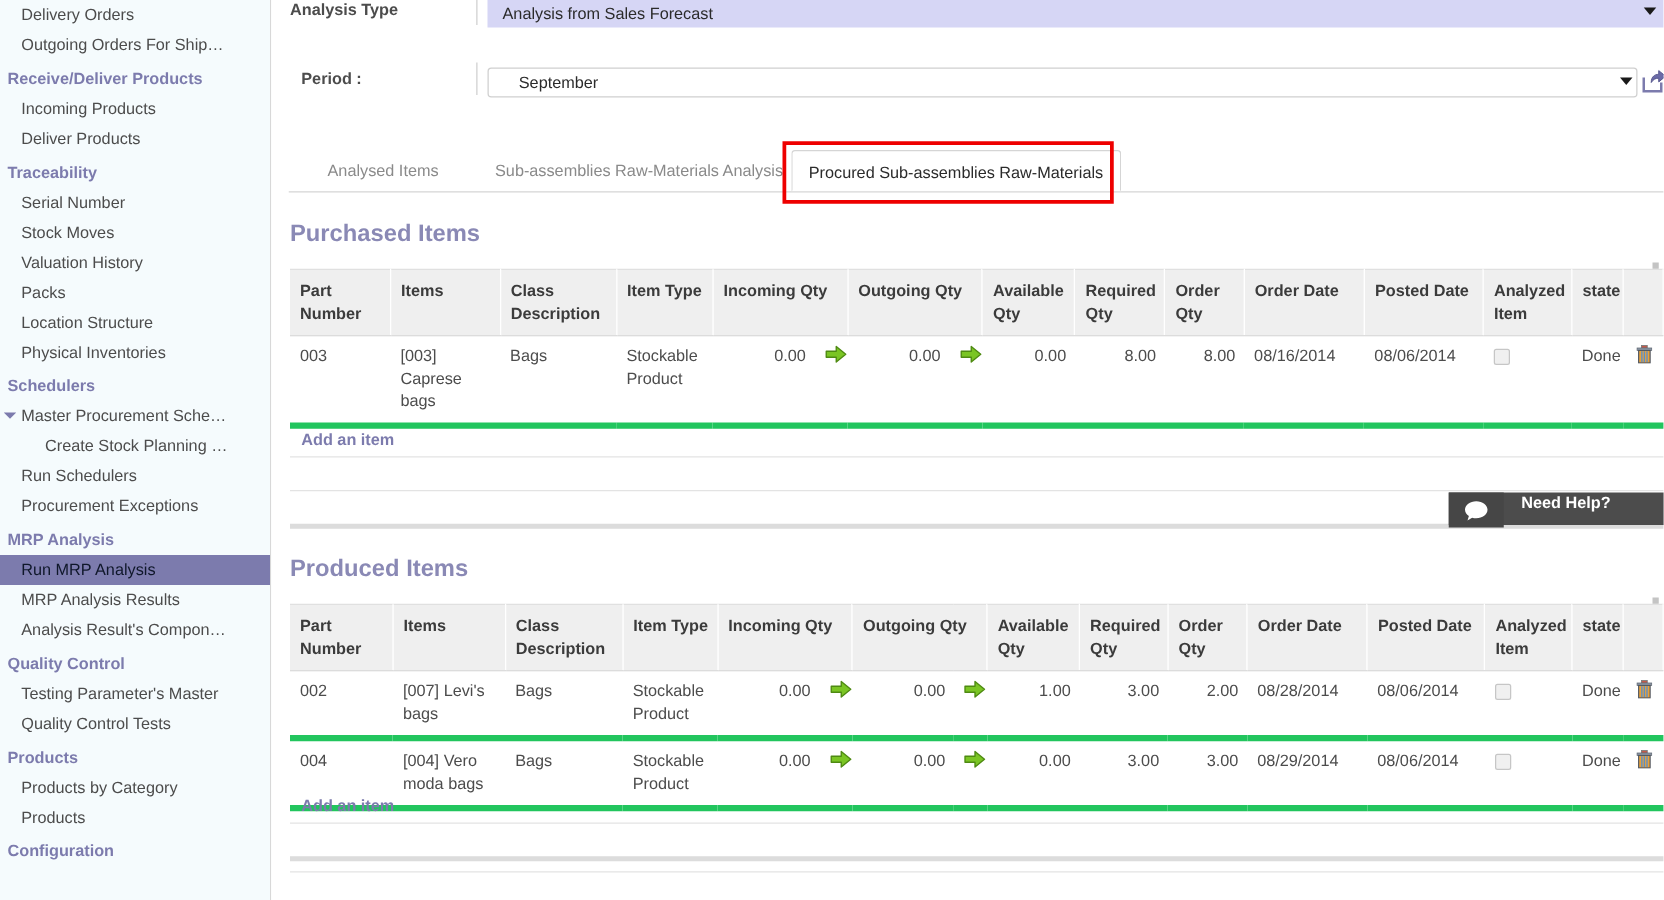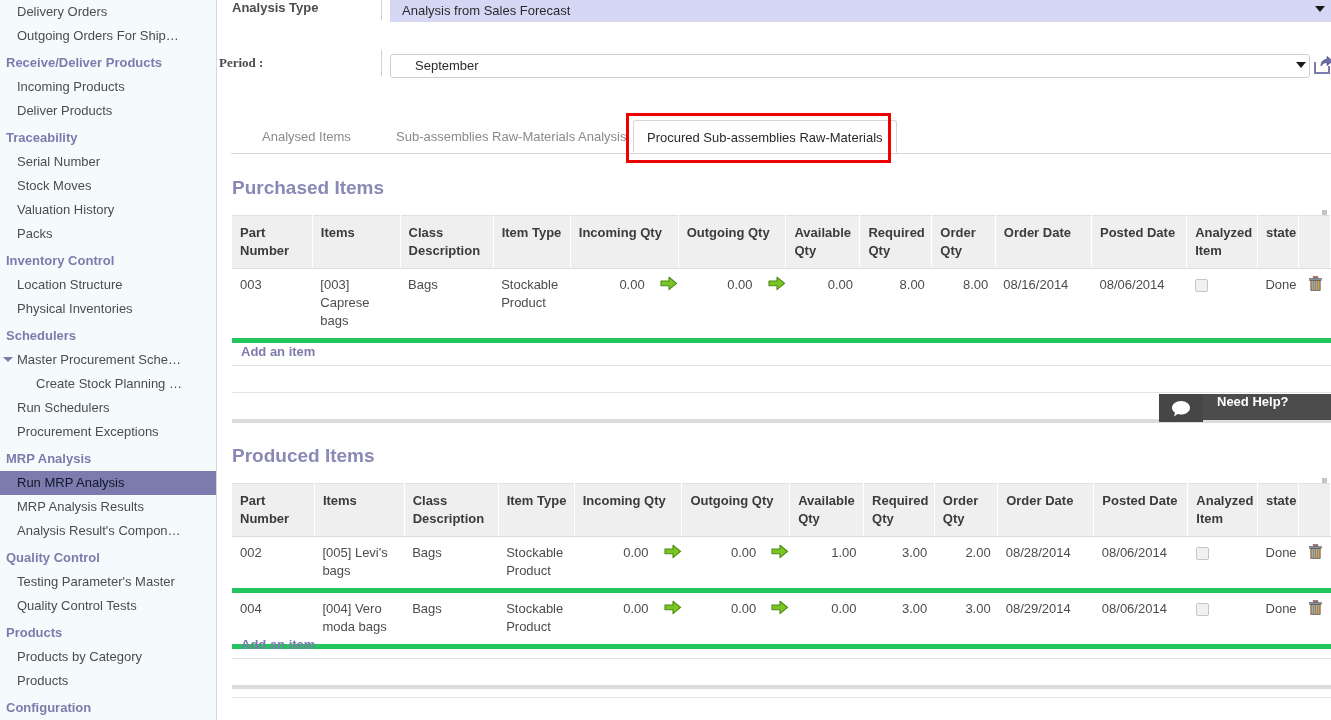--- a/index.html
+++ b/index.html
@@ -221,21 +221,20 @@
       <div class="nav-item"><span>Delivery Orders</span></div>
       <div class="nav-item"><span>Outgoing Orders For Ship…</span></div>
       <div class="nav-section"><span>Receive/Deliver Products</span></div>
       <div class="nav-item"><span>Incoming Products</span></div>
       <div class="nav-item"><span>Deliver Products</span></div>
       <div class="nav-section"><span>Traceability</span></div>
       <div class="nav-item"><span>Serial Number</span></div>
       <div class="nav-item"><span>Stock Moves</span></div>
       <div class="nav-item"><span>Valuation History</span></div>
       <div class="nav-item"><span>Packs</span></div>
-      <div class="nav-section"><span>Inventory Control</span></div>
       <div class="nav-item"><span>Location Structure</span></div>
       <div class="nav-item"><span>Physical Inventories</span></div>
       <div class="nav-section"><span>Schedulers</span></div>
       <div class="nav-item toggler"><span class="nav-caret"></span><span>Master Procurement Sche…</span></div>
       <div class="nav-item sub"><span>Create Stock Planning …</span></div>
       <div class="nav-item"><span>Run Schedulers</span></div>
       <div class="nav-item"><span>Procurement Exceptions</span></div>
       <div class="nav-section"><span>MRP Analysis</span></div>
       <div class="nav-item active"><span>Run MRP Analysis</span></div>
       <div class="nav-item"><span>MRP Analysis Results</span></div>
@@ -249,21 +248,21 @@
       <div class="nav-section"><span>Configuration</span></div>
     </div>
 
   <div id="main">
 
     <div class="form-label" style="left:15px; top:0px;">Analysis Type</div>
     <div class="label-sep" style="left:164px; top:-4px; height:24px;"></div>
     <div class="field-hl" style="left:173px; top:-1px; width:941px;">Analysis from Sales Forecast</div>
     <div class="caret-dn" style="left:1098px; top:6px;"></div>
 
-    <div class="form-label" style="left:2px; top:55px;font-family:Liberation Serif, serif;">Period :</div>
+    <div class="form-label" style="left:24px; top:55px;">Period :</div>
     <div class="label-sep" style="left:164px; top:50px; height:26px;"></div>
     <div class="field-box" style="left:173px; top:54px; width:920px;padding-left:24px;">September</div>
     <div class="caret-dn" style="left:1079px; top:62px;"></div>
 
     <div style="position:absolute; left:1095px; top:54px; width:22px; height:22px; cursor:pointer;">
       <svg width="22" height="22" viewBox="0 0 22 22">
         <path d="M3,8 L3,19 L17,19 L17,12" fill="none" stroke="#7c7bad" stroke-width="2"></path>
         <path d="M9,12 C9,7 12,5.5 15,5.5 L15,2.5 L20.5,7 L15,11.5 L15,8.5 C12.5,8.5 10.5,9.5 9,12 Z" fill="#6b6ba8" stroke="#55558c" stroke-width="0.8"></path>
       </svg>
     </div>
@@ -388,21 +387,21 @@
           <th>Order Date</th>
           <th>Posted Date</th>
           <th>Analyzed Item</th>
           <th>state</th>
           <th></th>
         </tr>
       </thead>
       <tbody>
           <tr>
             <td>002</td>
-            <td>[005] Levi's bags</td>
+            <td>[007] Levi's bags</td>
             <td>Bags</td>
             <td>Stockable Product</td>
             <td class="num">0.00</td>
             <td class="arrow-cell"><svg width="18" height="15" viewBox="0 0 18 15">
                 <path d="M1,5 L9,5 L9,1.2 L16.6,7.4 L9,13.6 L9,9.8 L1,9.8 Z" fill="#7ac524" stroke="#4e8a12" stroke-width="1.1" stroke-linejoin="round"></path>
               </svg></td>
             <td class="num">0.00</td>
             <td class="arrow-cell"><svg width="18" height="15" viewBox="0 0 18 15">
                 <path d="M1,5 L9,5 L9,1.2 L16.6,7.4 L9,13.6 L9,9.8 L1,9.8 Z" fill="#7ac524" stroke="#4e8a12" stroke-width="1.1" stroke-linejoin="round"></path>
               </svg></td>

